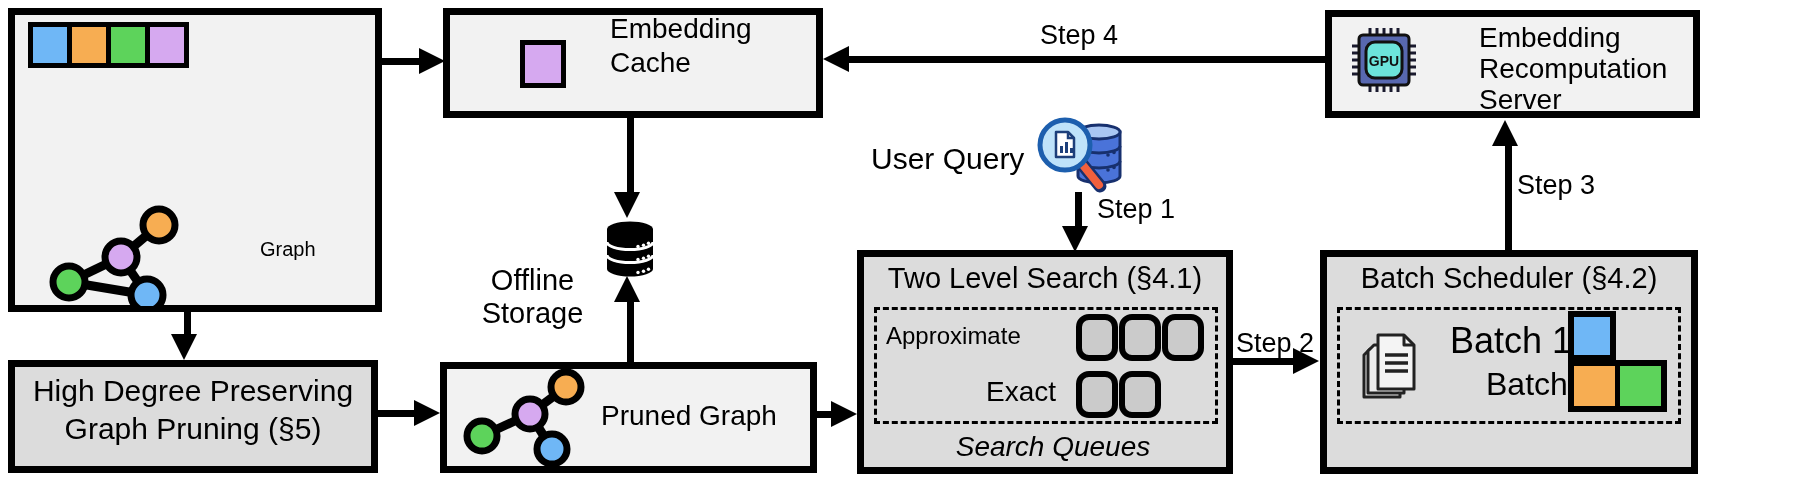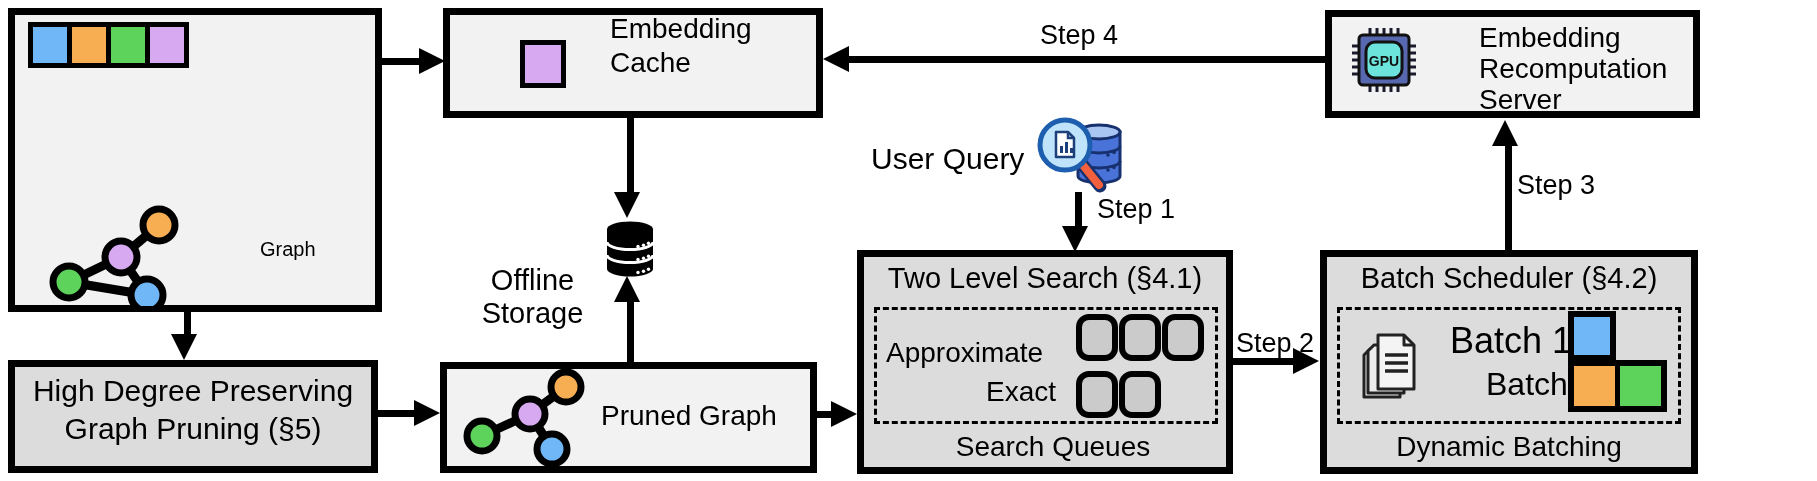--- a/index.html
+++ b/index.html
@@ -136,32 +136,32 @@
     <path d="M32 18 v6 h6" fill="none" stroke="#1d3f7a" stroke-width="2.5"></path>
     <g fill="#1d3f7a">
       <rect x="24" y="32" width="3" height="7"></rect>
         <rect x="29" y="28" width="3" height="11"></rect>
         <rect x="34" y="34" width="3" height="5"></rect>
     </g>
   </svg>
 
   <div class="lbl bold center" style="left:857px;top:262px;width:376px;font-size:29px;">Two Level Search (§4.1)</div>
   <div class="dashed" style="left:874px;top:307px;width:344px;height:117px;"></div>
-  <div class="lbl" style="left:886px;top:322px;font-size:28px;margin-top:15px;">Approximate</div>
+  <div class="lbl" style="left:886px;top:322px;font-size:24px;">Approximate</div>
   <div class="qrow" style="left:1076px;top:314px;">
     <div class="qsq"></div>
     <div class="qsq"></div>
     <div class="qsq"></div>
   </div>
   <div class="lbl" style="left:986px;top:376px;font-size:28px;">Exact</div>
   <div class="qrow" style="left:1076px;top:371px;">
     <div class="qsq"></div>
     <div class="qsq"></div>
   </div>
-  <div class="lbl center" style="left:857px;top:431px;width:392px;font-size:28px;">Search Queues</div>
+  <div class="lbl center" style="left:857px;top:431px;width:392px;font-size:28px;font-style:italic;">Search Queues</div>
 
   <div class="lbl bold center" style="left:1320px;top:262px;width:378px;font-size:29px;">Batch Scheduler (§4.2)</div>
   <div class="dashed" style="left:1337px;top:307px;width:344px;height:117px;"></div>
   <svg style="left:1362px;top:331px;" width="64" height="68" viewBox="0 0 64 68">
     <path d="M10 14 h30 v48 h-36 v-42 z" fill="#ececec" stroke="#222" stroke-width="3" stroke-linejoin="round" transform="translate(-2,4)"></path>
     <path d="M10 14 h30 v48 h-36 v-42 z" fill="#ececec" stroke="#222" stroke-width="3" stroke-linejoin="round" transform="translate(2,0)"></path>
     <path d="M16 4 h26 l10 10 v44 h-36 z" fill="#f4f4f4" stroke="#222" stroke-width="3" stroke-linejoin="round"></path>
     <path d="M42 4 v10 h10" fill="none" stroke="#222" stroke-width="3" stroke-linejoin="round"></path>
     <g stroke="#222" stroke-width="3.5">
       <line x1="23" y1="24" x2="46" y2="24"></line>
@@ -169,21 +169,20 @@
       <line x1="23" y1="40" x2="46" y2="40"></line>
     </g>
   </svg>
   <div class="lbl" style="left:1450px;top:320px;font-size:36px;">Batch 1</div>
   <div class="bsq" style="left:1568px;top:311px;background:#6fb7f6;"></div>
   <div class="lbl" style="left:1450px;top:366px;font-size:32px;margin-left:36px;">Batch 2</div>
   <div class="bpair" style="left:1568px;top:360px;">
     <div style="background:#f7ad52;"></div>
     <div style="background:#5dd35b;"></div>
   </div>
-  <div class="lbl center" style="left:1320px;top:431px;width:378px;font-size:28px;">Dynamic Batching</div>
 
   <div class="lbl bold center" style="left:12px;top:372px;width:362px;font-size:30px;line-height:38px;">High Degree Preserving Graph Pruning (§5)</div>
 
   <svg style="left:458px;top:368px;" width="130" height="101" viewBox="0 0 130 101">
     <g stroke="#000" stroke-width="9">
       <line x1="72" y1="46" x2="108" y2="19"></line>
       <line x1="24" y1="68" x2="72" y2="46"></line>
       <line x1="72" y1="46" x2="94" y2="81"></line>
     </g>
     <g stroke="#000" stroke-width="7">

